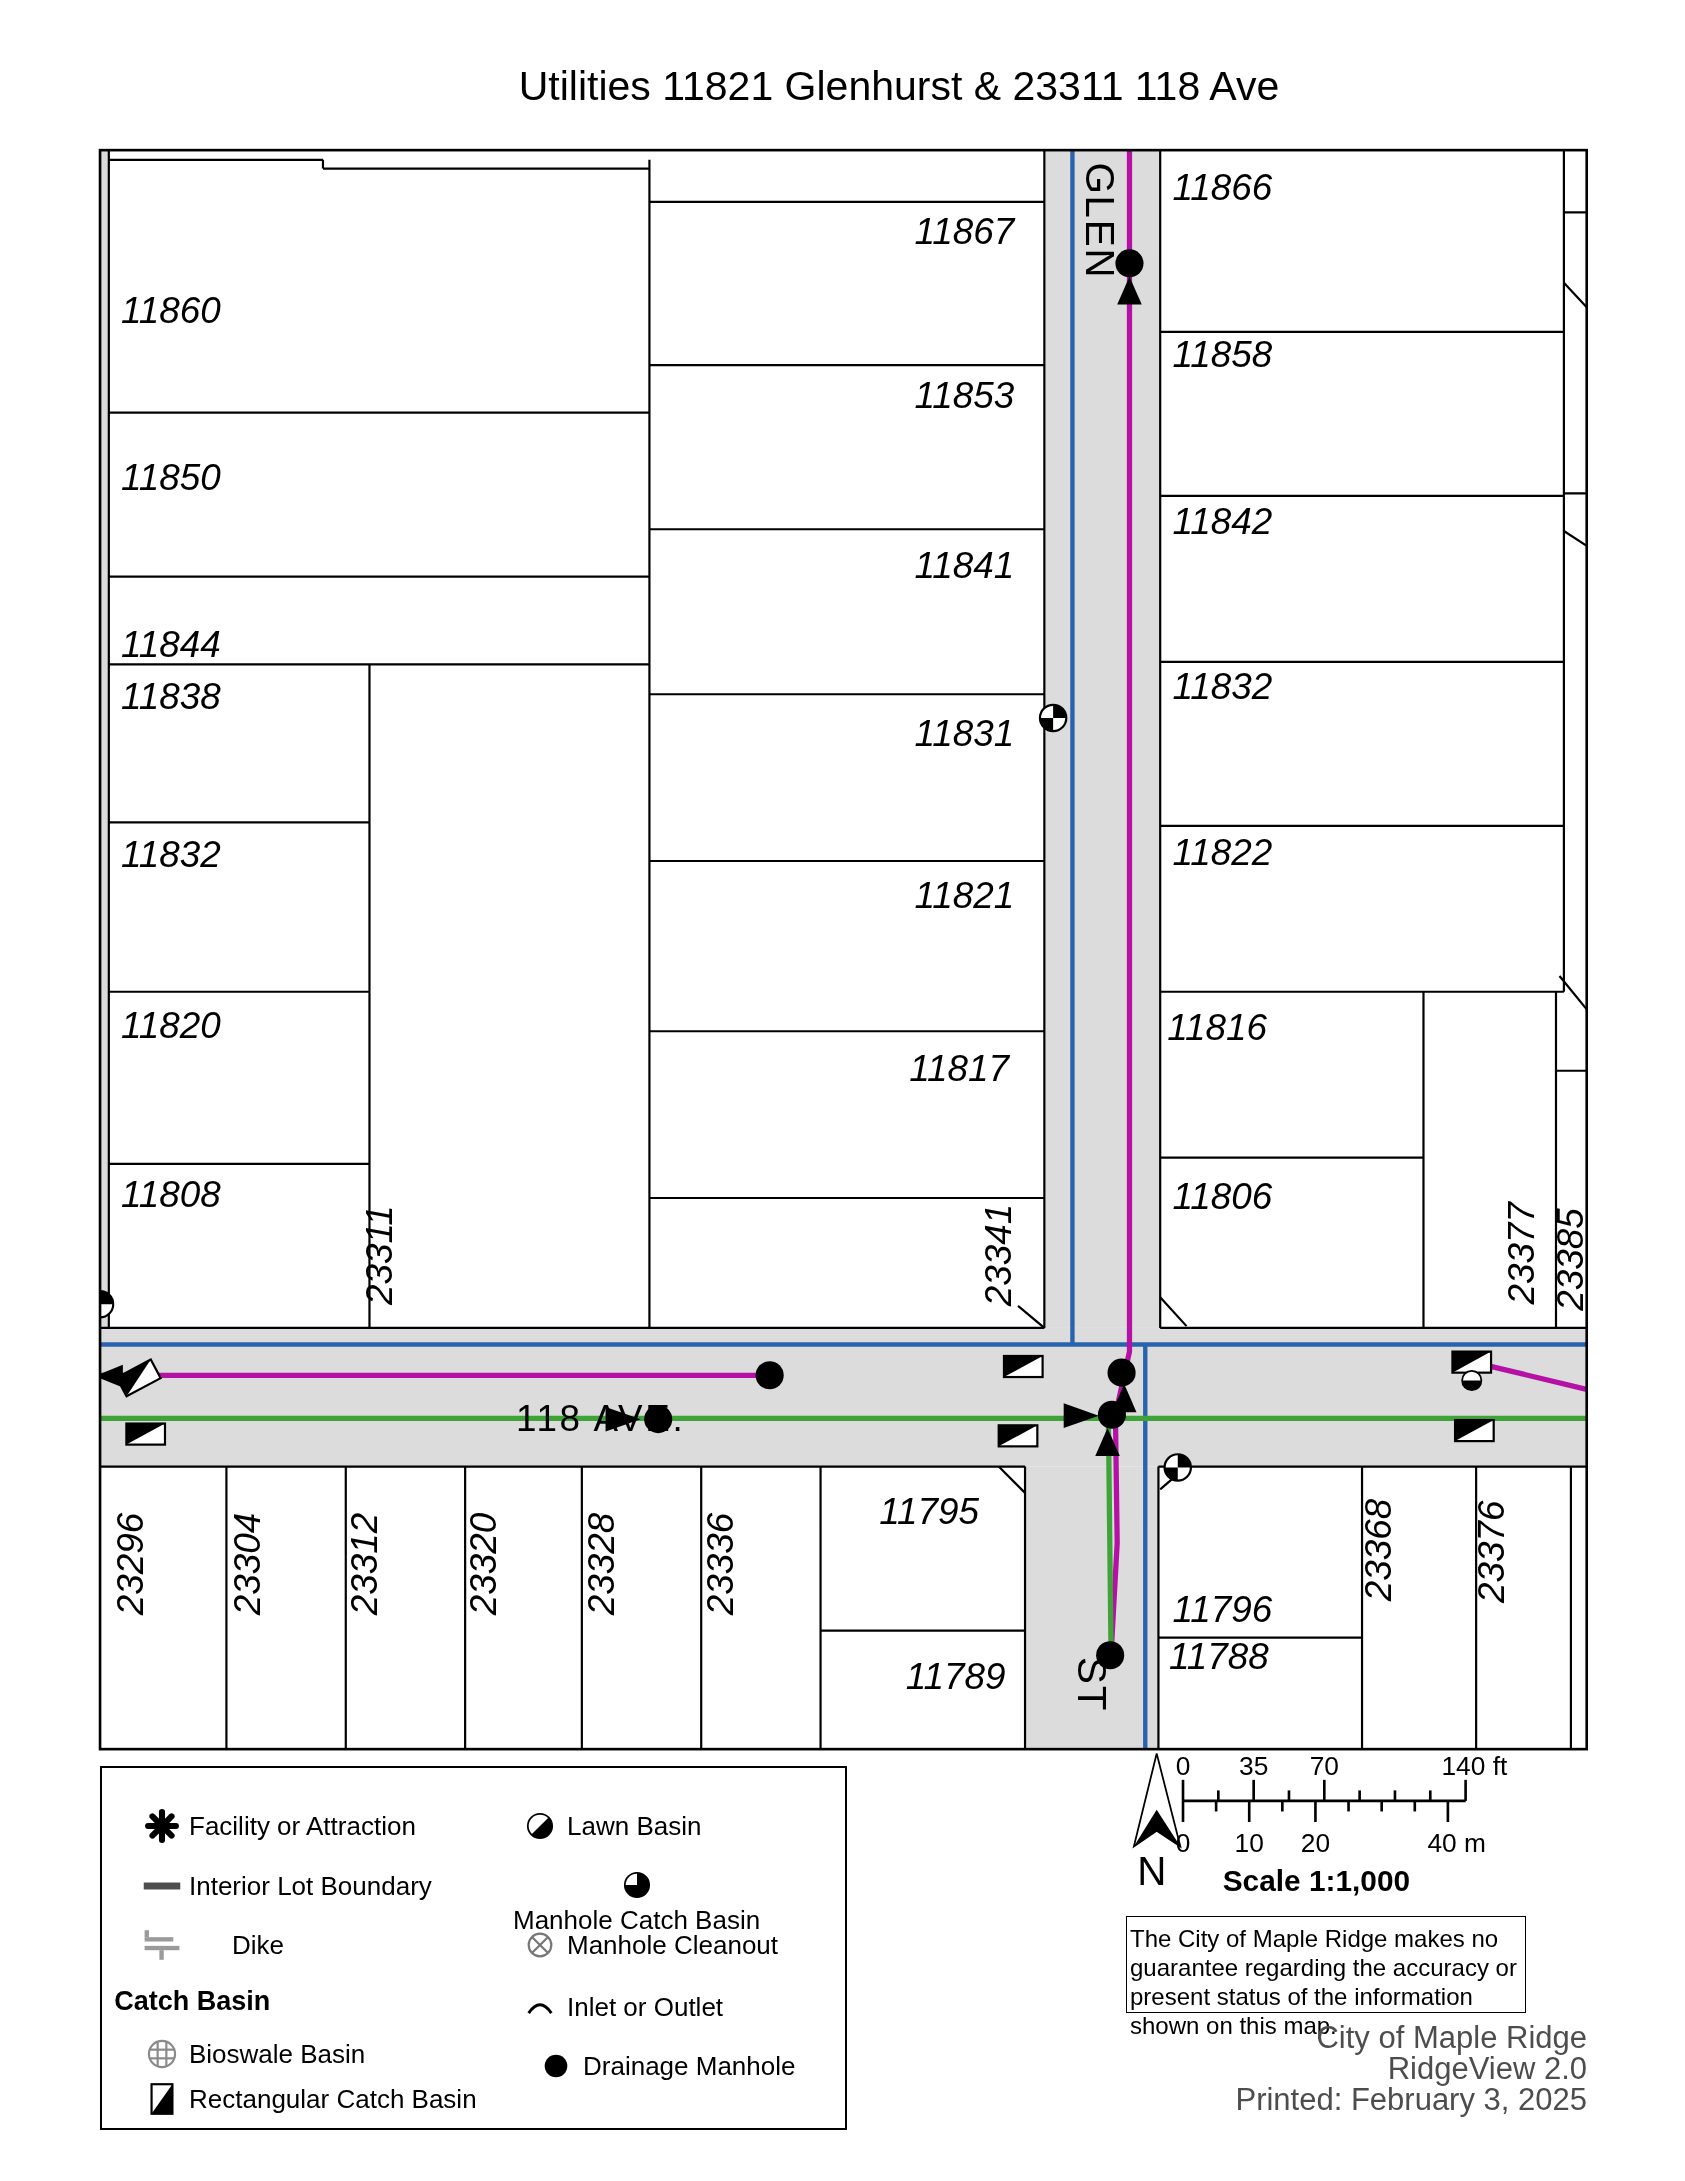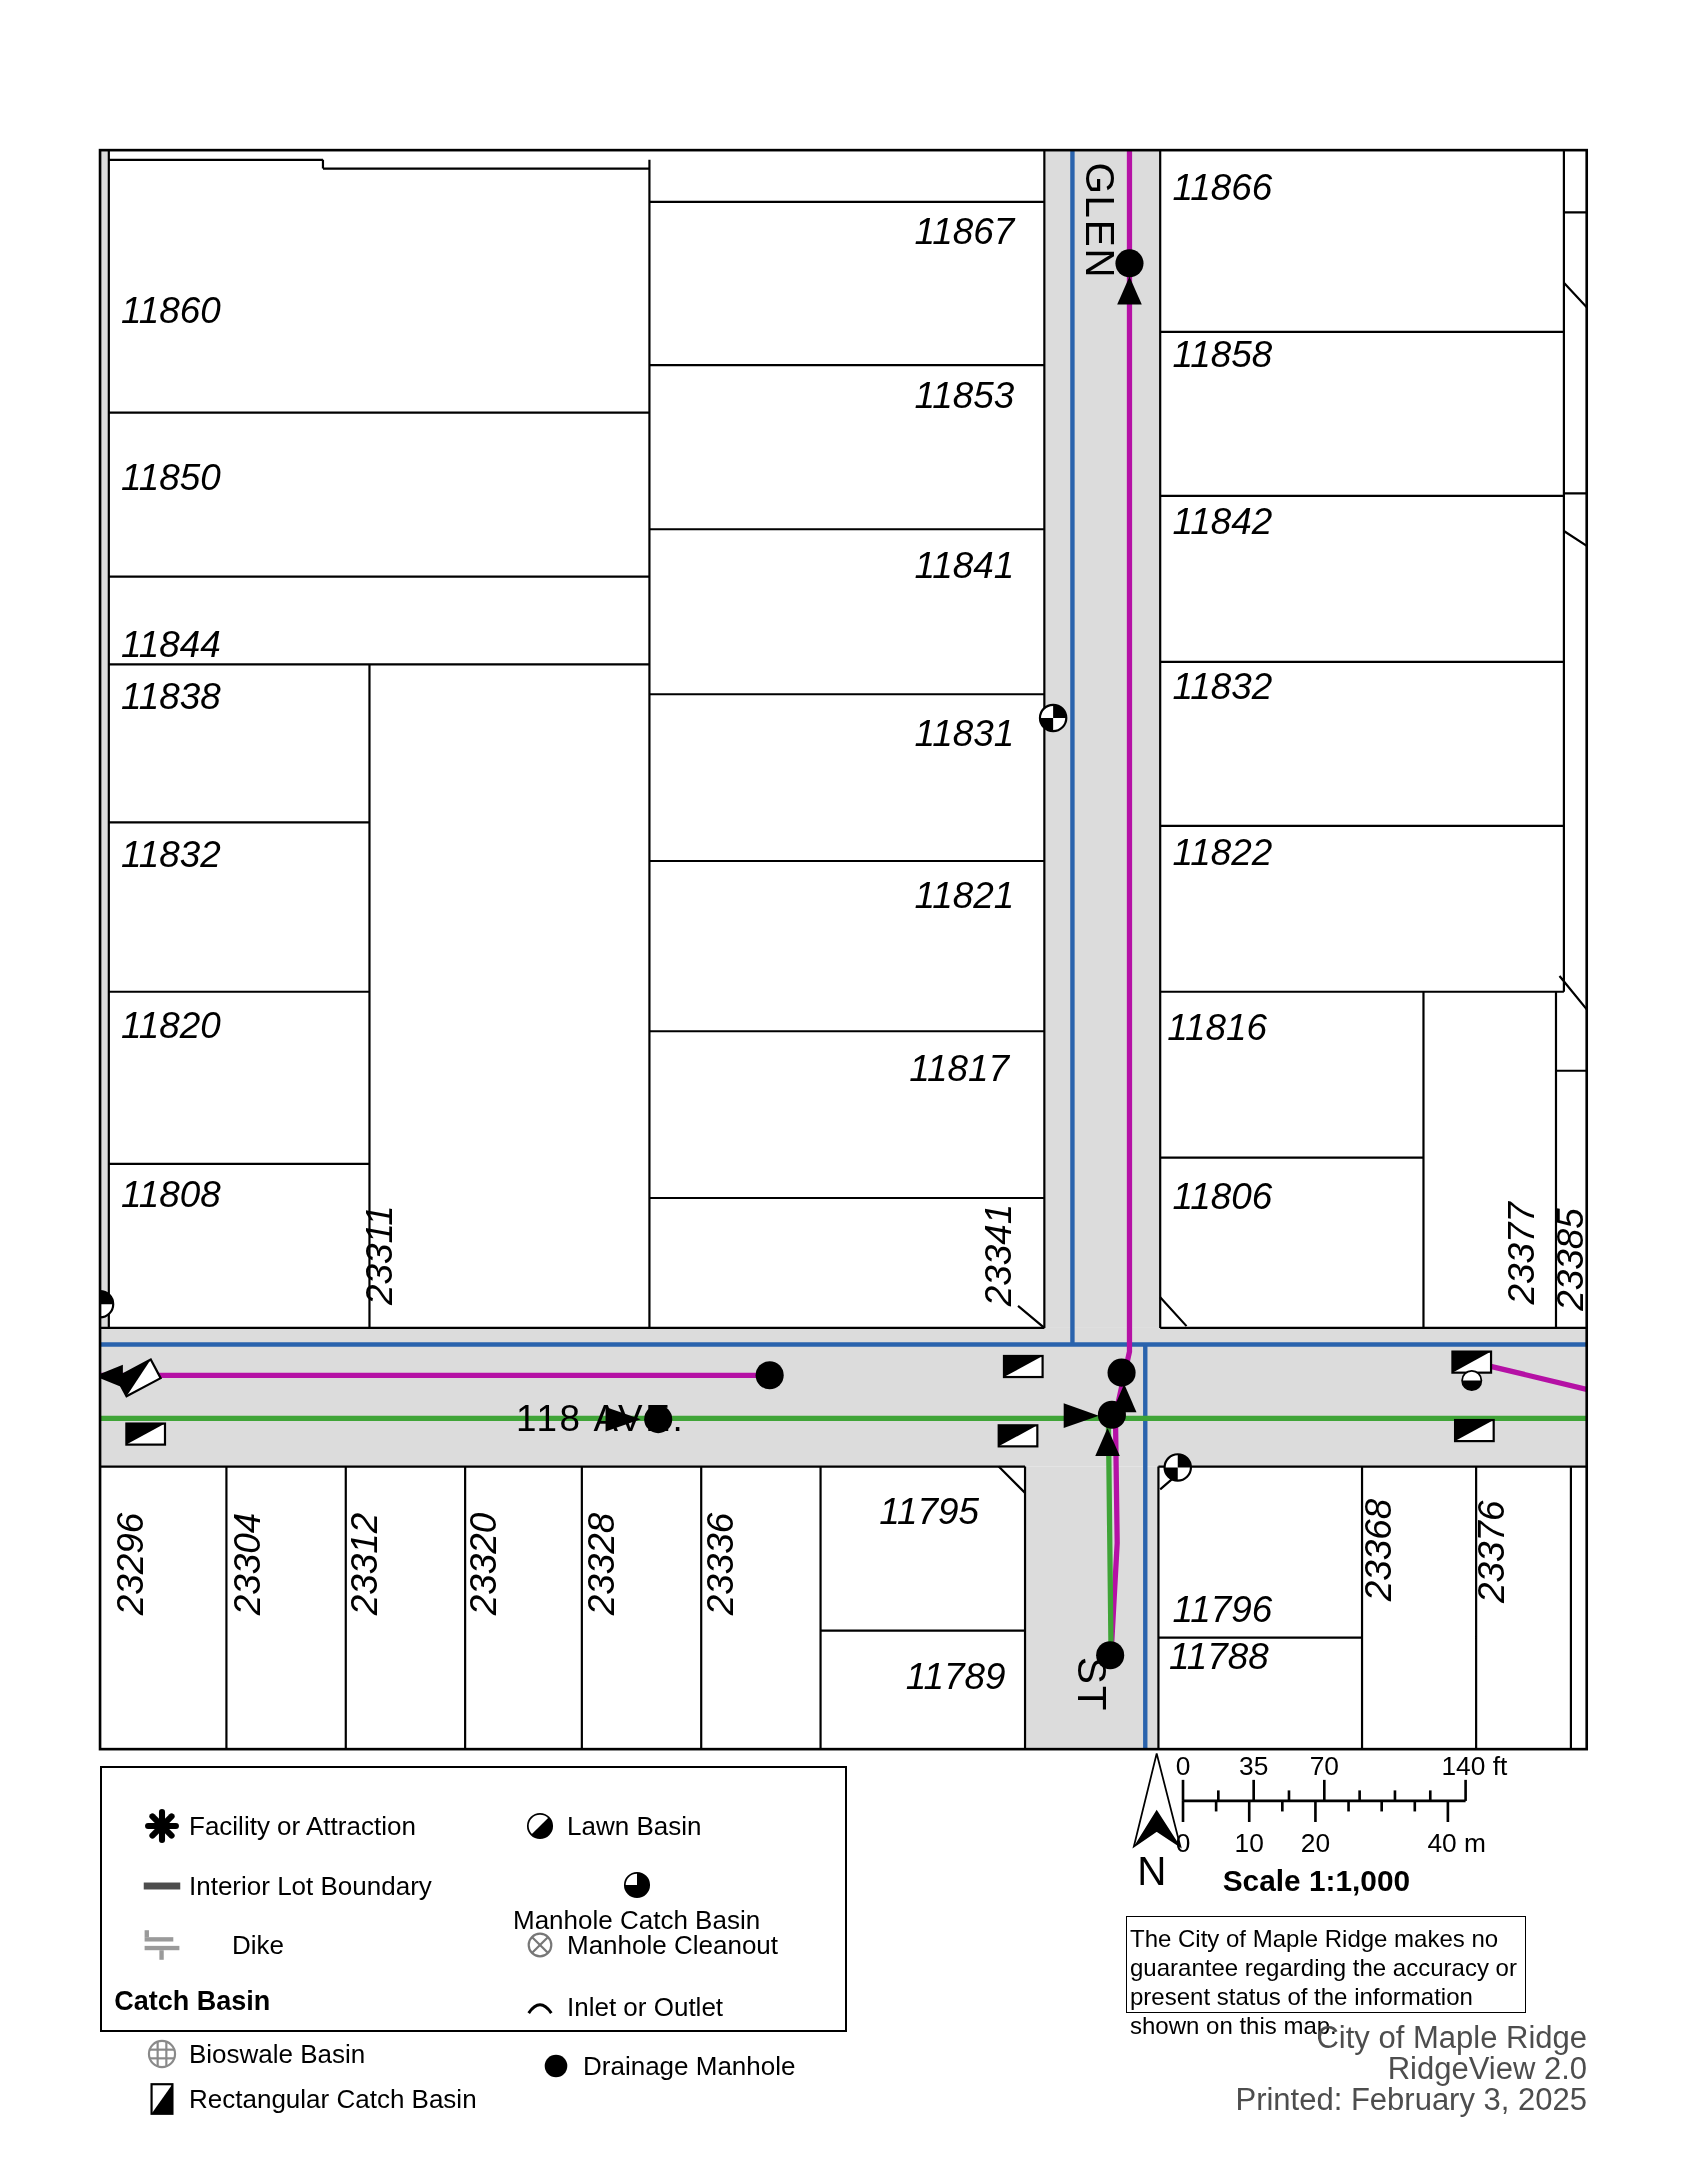--- a/index.html
+++ b/index.html
@@ -5,40 +5,41 @@
   html,body{margin:0;padding:0;background:#ffffff;}
   .page{position:relative;width:1685px;height:2181px;background:#ffffff;overflow:hidden;
         font-family:"Liberation Sans", sans-serif;color:#000;}
   .title{position:absolute;left:899px;top:63px;transform:translateX(-50%);
          font-size:41px;font-weight:400;white-space:nowrap;}
   svg{position:absolute;left:0;top:0;}
   svg text{font-family:"Liberation Sans", sans-serif;}
   .plbl{font-style:italic;font-size:42px;fill:#000;}
   .street{font-size:42px;fill:#000;letter-spacing:3px;}
   .glen{font-size:46px;fill:#000;letter-spacing:2px;}
-  .legend{position:absolute;left:100px;top:1766px;width:747px;height:266px;
+  .legend{position:absolute;left:100px;top:1766px;width:747px;height:364px;
           border:2.6px solid #000;box-sizing:border-box;background:#fff;}
   .lrow{position:absolute;display:flex;align-items:center;height:42px;}
   .lrow .licon{width:54px;display:flex;justify-content:center;align-items:center;}
   .lrow .ltext{font-size:26px;white-space:nowrap;}
   .lrow .lheader{font-size:27px;font-weight:bold;white-space:nowrap;}
   .disclaimer{position:absolute;left:1126px;top:1916px;width:400px;height:97px;
               border:1.8px solid #000;box-sizing:border-box;background:#fff;
               padding:7px 3px;font-size:24px;line-height:29px;}
   .credits{position:absolute;right:98px;top:2022px;text-align:right;
            font-size:31px;line-height:31px;color:var(--credits-gray,#4d4d4d);}
   .sb-label{font-size:30px;fill:#000;}
   .scale-text{font-size:34px;font-weight:bold;fill:#000;}
   .north-n{font-size:46px;fill:#000;}
 </style>
 </head>
 <body>
 
 <div class="page">
 
+  <div class="title">Utilities 11821 Glenhurst &amp; 23311 118 Ave</div>
 
   <svg id="map" width="1685" height="2181" viewBox="0 0 1920 2485">
     <defs>
       <clipPath id="mapclip">
           <rect x="114" y="171" width="1694" height="1822"></rect>
         </clipPath>
       <g id="sym-manhole">
           <circle r="16" fill="#000"></circle>
         </g>
       <g id="sym-quartered">

